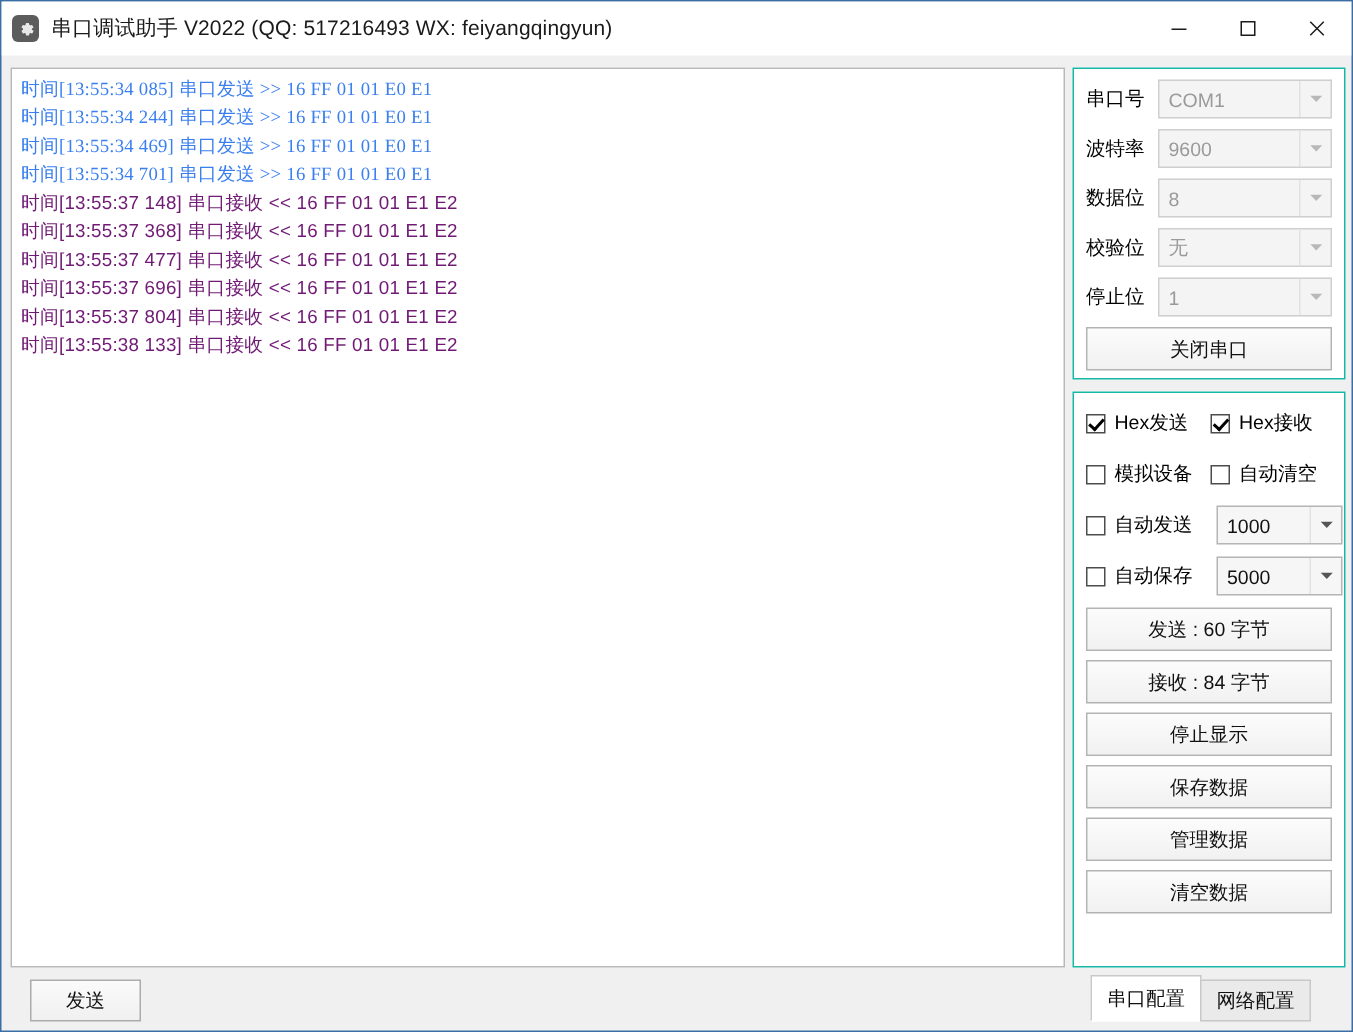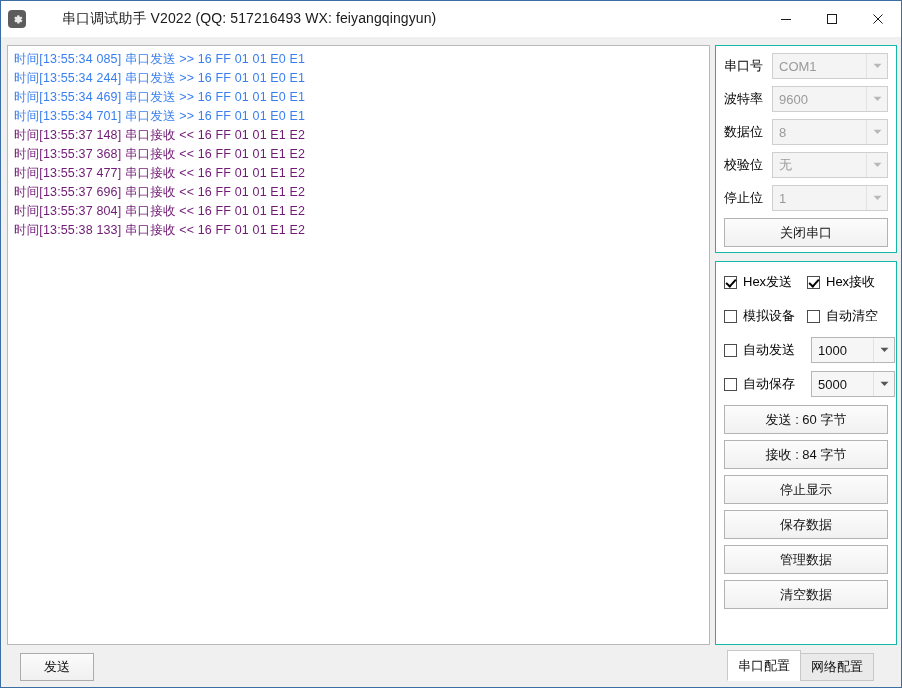--- a/index.html
+++ b/index.html
@@ -26,21 +26,20 @@
   
   #titlebar {
     position: absolute;
     left: 0; top: 0;
     width: 900px;
     height: 36px;
     background: #ffffff;
     display: flex;
     align-items: center;
     box-sizing: border-box;
-    gap: 28px;
   }
   #app-icon {
     width: 18px; height: 18px;
     margin-left: 7px;
     margin-right: 8px;
     border-radius: 4px;
     background: #5c5c5c;
     display: flex;
     align-items: center;
     justify-content: center;
@@ -82,21 +81,21 @@
     overflow: hidden;
     padding: 4px 0 0 6px;
   }
   .log-line {
     font-family: "Liberation Sans", "DejaVu Sans", sans-serif;
     font-size: 12.5px;
     line-height: 19px;
     white-space: nowrap;
     letter-spacing: 0.15px;
   }
-  .log-tx { color: #3a7ff0; }
+  .log-tx { color: #3a7ff0; font-family: Liberation Serif, serif; }
   .log-rx { color: #701a75; }
 
   
   #send-bar {
     position: absolute;
     left: 6px;
     top: 652px;
     width: 703px;
     height: 28px;
     display: flex;

